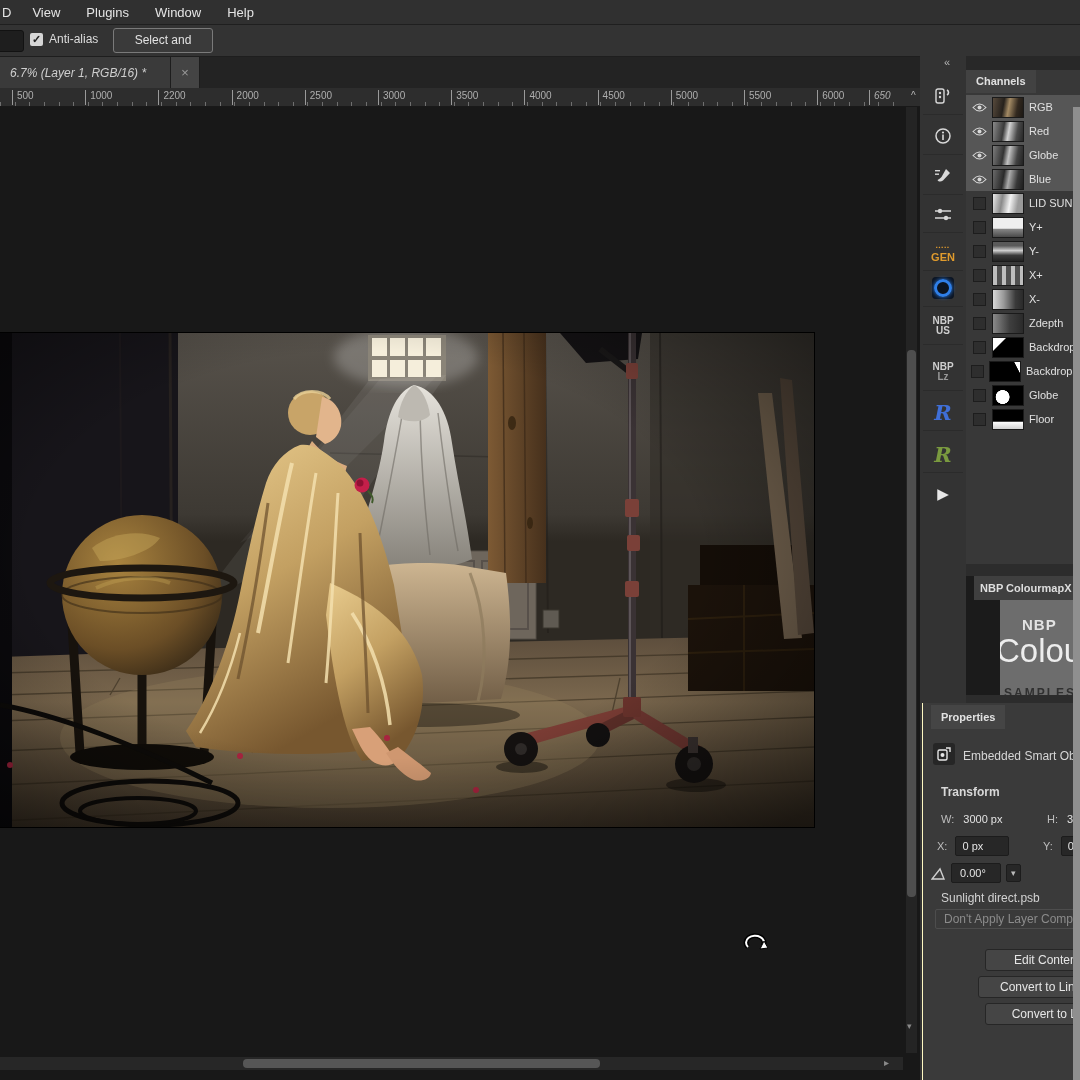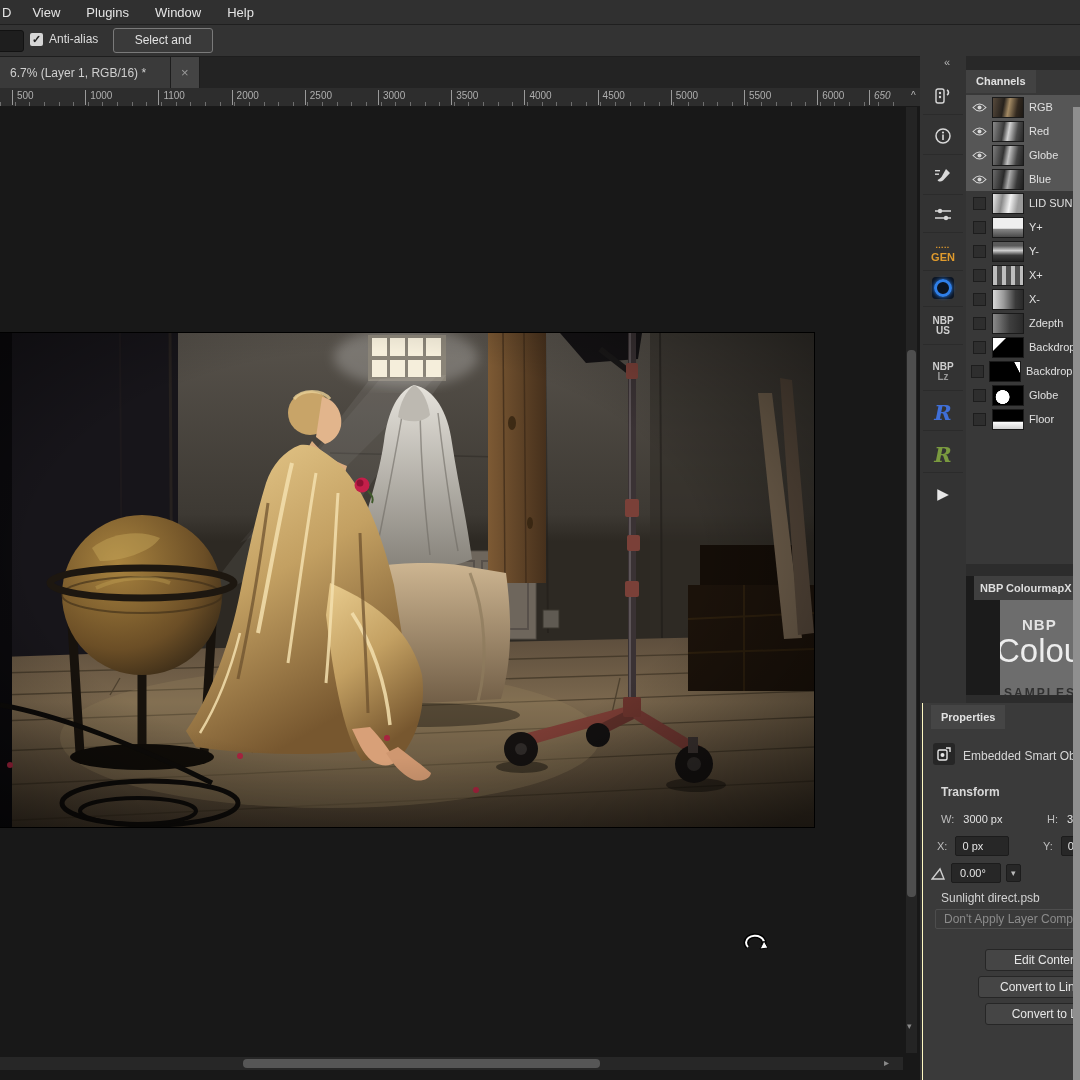--- a/index.html
+++ b/index.html
@@ -11,21 +11,21 @@
   .menu-item:first-child{padding-left:2px;padding-right:8px;}
   #optionsbar{position:absolute;left:0;top:25px;width:1080px;height:31px;background:#333333;border-bottom:1px solid #1e1e1e;}
   #opt-field{position:absolute;left:-6px;top:5px;width:28px;height:20px;background:#1e1e1e;border:1px solid #121212;border-radius:3px;}
   #antialias{position:absolute;left:30px;top:7px;display:flex;align-items:center;gap:6px;color:#dcdcdc;font-size:12px;}
   #antialias .cb{width:13px;height:13px;background:#d6d6d6;border-radius:2px;color:#222;font-size:11px;line-height:13px;text-align:center;font-weight:bold;}
   #select-mask-btn{position:absolute;left:113px;top:3px;width:98px;height:23px;border:1px solid #7a7a7a;border-radius:3px;
     color:#e2e2e2;font-size:12px;text-align:center;line-height:23px;background:#3a3a3a;}
   
   #tabbar{position:absolute;left:0;top:57px;width:920px;height:31px;background:#232323;display:flex;}
   .doc-tab{height:31px;display:flex;align-items:center;gap:24px;padding:0 10px;color:#cfcfcf;font-size:12px;
-    background:#3a3a3a;border-right:1px solid #1d1d1d;white-space:nowrap;overflow:hidden;}
+    background:#3a3a3a;border-right:1px solid #1d1d1d;white-space:nowrap;overflow:hidden;font-style:italic;}
   .doc-tab.active{background:#444444;color:#e8e8e8;font-weight:bold;}
   .doc-tab .close{color:#9a9a9a;font-weight:normal;font-size:13px;}
   .doc-tab.first{max-width:150px;}
   
   #ruler{position:absolute;left:0;top:88px;width:920px;height:18px;background:#2d2d2d;border-bottom:1px solid #191919;color:#aeaeae;font-size:10px;}
   #ruler:after{content:"";position:absolute;left:0;bottom:0;height:4px;width:906px;
     background:repeating-linear-gradient(to right,#6f6f6f 0 1px,transparent 1px 14.64px);}
   .tick{position:absolute;top:2px;padding-left:4px;border-left:1px solid #9a9a9a;height:15px;line-height:12px;}
   #ruler-collapse{position:absolute;left:911px;top:2px;color:#b8b8b8;font-size:10px;}
   
@@ -140,21 +140,21 @@
   </div>
   <div class="doc-tab active">
     <span class="close">×</span>
   </div>
 </div>
 
 <div id="ruler">
   <span id="ruler-collapse">^</span>
 <span class="tick" style="left: 12px;">500</span>
     <span class="tick" style="left: 85.2px;">1000</span>
-    <span class="tick" style="left: 158.4px;">1100</span>
+    <span class="tick" style="left: 158.4px;">2200</span>
     <span class="tick" style="left: 231.6px;">2000</span>
     <span class="tick" style="left: 304.8px;">2500</span>
     <span class="tick" style="left: 378px;">3000</span>
     <span class="tick" style="left: 451.2px;">3500</span>
     <span class="tick" style="left: 524.4px;">4000</span>
     <span class="tick" style="left: 597.6px;">4500</span>
     <span class="tick" style="left: 670.8px;">5000</span>
     <span class="tick" style="left: 744px;">5500</span>
     <span class="tick" style="left: 817.2px;">6000</span>
     <span class="tick" style="left: 869px; font-style: italic;">650</span>

